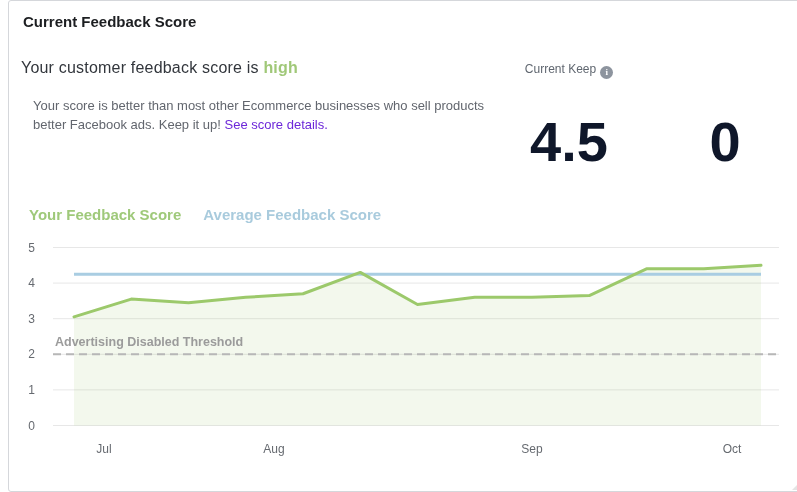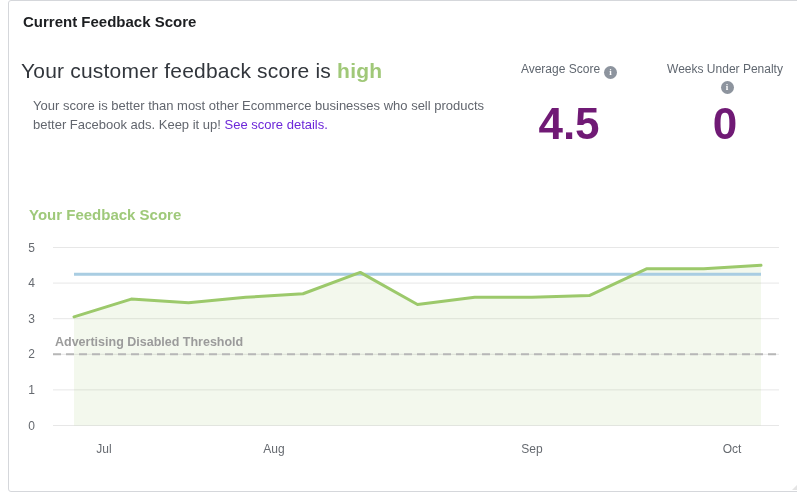--- a/index.html
+++ b/index.html
@@ -13,42 +13,42 @@
     overflow:hidden;
     font-family:"Liberation Sans", sans-serif;
     margin-left:8px;
   }
   .card-title{
     position:absolute;left:14px;top:12px;
     font-size:15px;font-weight:bold;color:#1c1e21;
   }
   .headline{
     position:absolute;left:12px;top:58px;
-    font-size:21px;color:#32363c;letter-spacing:.2px;
+    font-size:16px;color:#32363c;letter-spacing:.2px;
   }
   .headline .status{color:#a0c878;font-weight:600;}
   .description{
     position:absolute;left:24px;top:95px;width:520px;
     font-size:13px;line-height:19px;color:#62666e;
   }
   .see-details{color:#6d28d9;text-decoration:none;cursor:pointer;}
   .stat-col{position:absolute;top:61px;height:110px;text-align:center;}
   .stat-col.current{left:503px;width:114px;}
   .stat-col.weeks{left:653px;width:126px;}
   .stat-label{font-size:12px;color:#606770;line-height:15px;}
   .info-icon{
     display:inline-block;width:13px;height:13px;line-height:13px;
     background:#8d949e;color:#fff;border-radius:50%;
     font-size:9px;font-weight:bold;text-align:center;
     vertical-align:-2px;margin-left:4px;cursor:pointer;
     font-family:"Liberation Serif", serif;
   }
   .stat-value{
-    position:absolute;left:0;right:0;top:40px;
-    font-size:44px;font-weight:bold;color:#701a75;line-height:1;
+    position:absolute;left:0;right:0;top:52px;
+    font-size:56px;font-weight:bold;color:#0f172a;line-height:1;
   }
   .legend{
     position:absolute;left:20px;top:205px;
     font-size:15px;font-weight:bold;display:flex;gap:22px;
   }
   .legend-your{color:#9fc97a;cursor:pointer;}
   .legend-avg{color:#a9cbdd;cursor:pointer;}
   .chart{position:absolute;left:0;top:236px;}
   .axis-label{font-family:"Liberation Sans",sans-serif;font-size:12px;fill:#666a70;}
   .threshold-label{font-family:"Liberation Sans",sans-serif;font-size:12.5px;font-weight:bold;fill:#9b9b9b;}
@@ -68,32 +68,31 @@
 
   <div class="headline"><span>Your customer feedback score is </span><span class="status">high</span></div>
 
   <div class="description">
     <span>Your score is better than most other Ecommerce businesses who sell products</span><br>
     <span>better Facebook ads. Keep it up!</span>
     <a class="see-details" href="#">See score details.</a>
   </div>
 
   <div class="stat-col current">
-    <div class="stat-label"><span>Average Score</span><span class="info-icon">i</span></div>
+    <div class="stat-label"><span>Current Keep</span><span class="info-icon">i</span></div>
     <div class="stat-value">4.5</div>
   </div>
 
   <div class="stat-col weeks">
-    <div class="stat-label"><span>Weeks Under Penalty</span>
-        <span class="info-icon">i</span></div>
     <div class="stat-value">0</div>
   </div>
 
   <div class="legend">
     <span class="legend-your">Your Feedback Score</span>
+    <span class="legend-avg">Average Feedback Score</span>
   </div>
 
   <svg class="chart" width="797" height="256" viewBox="0 0 797 256">
       <line x1="44" x2="770" y1="188.5" y2="188.5" stroke="#e7e7e7" stroke-width="1"></line>
       <text x="26" y="192.5" text-anchor="end" class="axis-label">0</text>
       <line x1="44" x2="770" y1="152.9" y2="152.9" stroke="#e7e7e7" stroke-width="1"></line>
       <text x="26" y="156.9" text-anchor="end" class="axis-label">1</text>
       <line x1="44" x2="770" y1="117.3" y2="117.3" stroke="#e7e7e7" stroke-width="1"></line>
       <text x="26" y="121.3" text-anchor="end" class="axis-label">2</text>
       <line x1="44" x2="770" y1="81.7" y2="81.7" stroke="#e7e7e7" stroke-width="1"></line>

